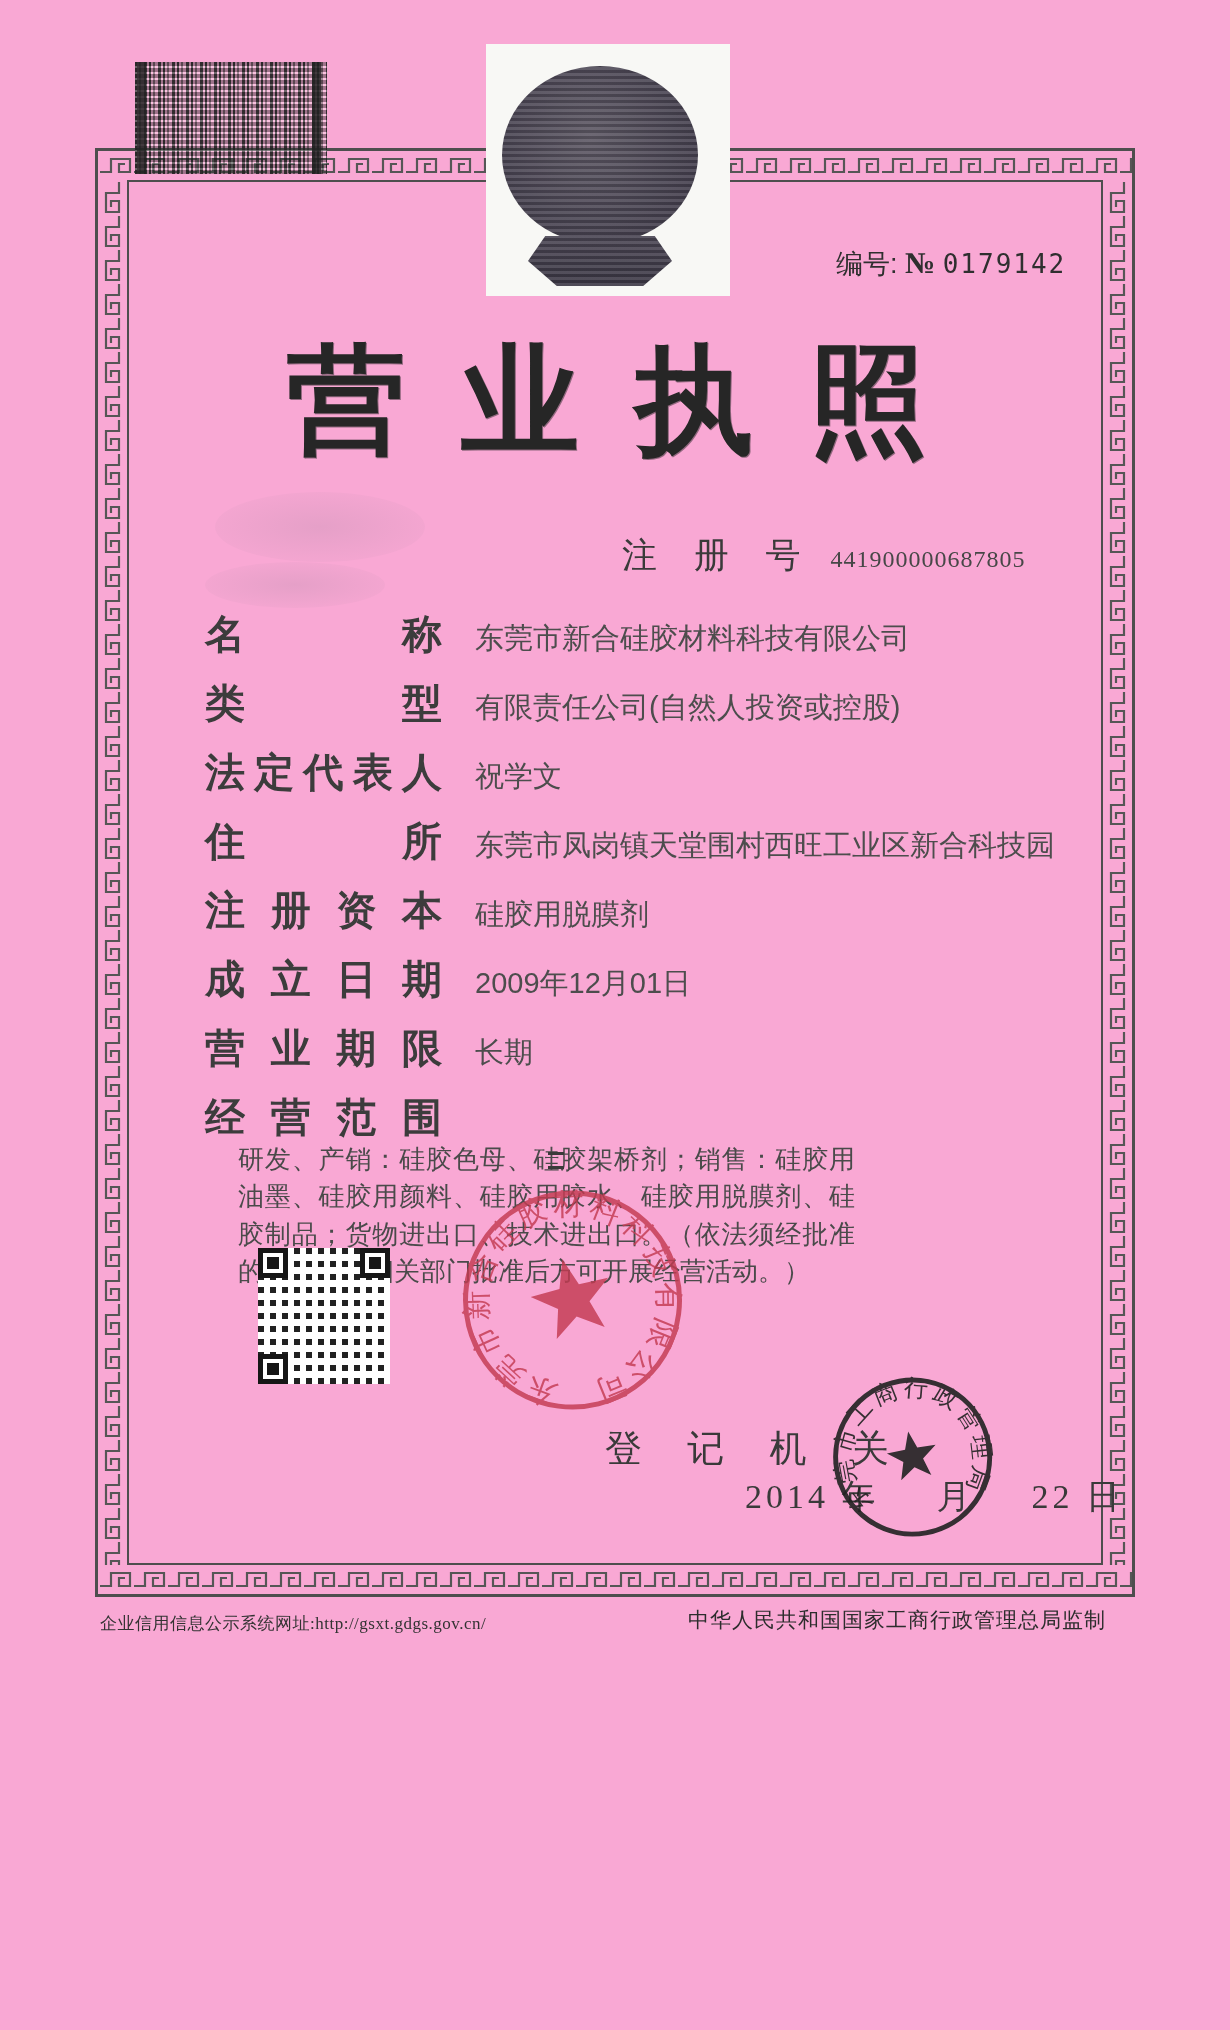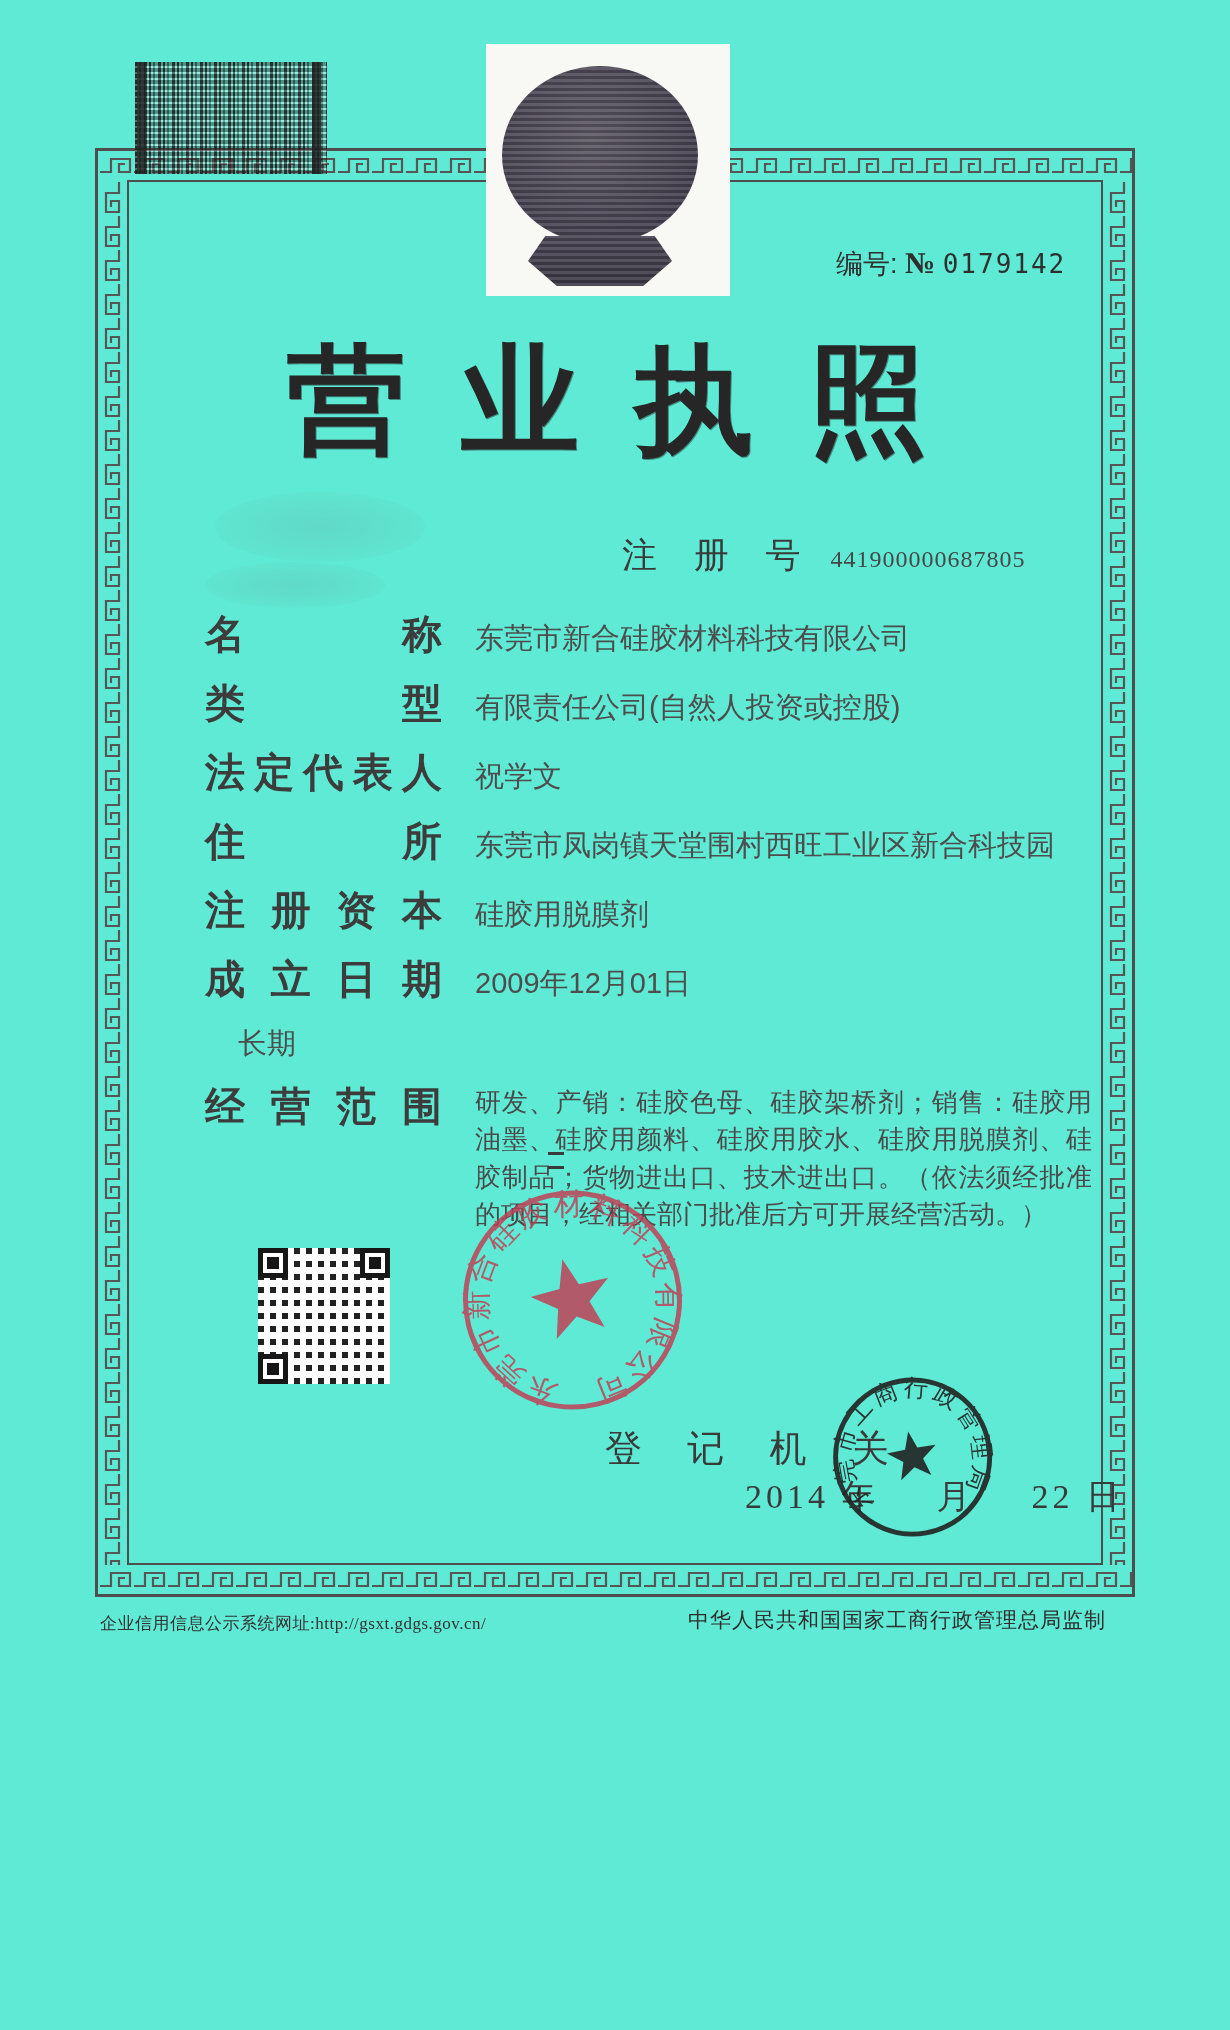--- a/index.html
+++ b/index.html
@@ -1,18 +1,18 @@
 <!DOCTYPE html>
 <html><head>
 <meta charset="utf-8">
 <style>
   html,body{margin:0;padding:0;background:#e9e9e7;}
   .page{
     position:relative;width:1230px;height:2030px;margin:0 auto;
-    background:#5eead4;overflow:hidden;
+    background:#f9a8d4;overflow:hidden;
     font-family:"Liberation Sans",sans-serif;color:#3d3d3d;
   }
   
   .frame{position:absolute;left:95px;top:148px;width:1040px;height:1449px;}
   .frame-outer{position:absolute;inset:0;border:3px solid #4e4e4e;}
   .frame-inner{position:absolute;inset:32px;border:2px solid #4e4e4e;}
   .strip{position:absolute;overflow:hidden;}
   .strip svg{display:block;width:100%;height:100%;}
   .strip.top{left:3px;right:3px;top:3px;height:29px;}
   .strip.bottom{left:3px;right:3px;bottom:3px;height:29px;}
@@ -57,21 +57,21 @@
   .regline .val{font-size:24px;color:#474747;margin-left:12px;letter-spacing:1px;}
   
   .fields{position:absolute;left:205px;top:612px;width:890px;}
   .row{display:flex;align-items:baseline;margin-bottom:23px;}
   .row .flabel{
     width:237px;flex:none;font-family:"Liberation Serif",serif;
     font-size:40px;color:#3c3c3c;line-height:1.15;
     text-align:justify;text-align-last:justify;text-justify:inter-character;font-weight:bold;
   }
   .row .fvalue{margin-left:33px;font-size:29px;color:#4d4d4d;line-height:1.2;}
-  .row.para{margin-bottom:16px;}
+  .row.para{margin-bottom:16px;flex-direction:column;}
   .row.para .flabel{align-self:flex-start;}
   .row.para .fvalue{width:617px;font-size:26px;line-height:1.44;color:#4a4a4a;text-align:justify;}
   .correction-mark{position:absolute;left:548px;top:1152px;width:16px;height:11px;
     border-top:3px solid #3a3a3a;border-bottom:3px solid #3a3a3a;}
   
   .qr{position:absolute;left:258px;top:1248px;width:132px;height:136px;
     background-image:
       repeating-linear-gradient(90deg,#212121 0 6px,#fff 6px 12px),
       repeating-linear-gradient(0deg,#212121 0 6px,#fff 6px 13px);
     background-blend-mode:lighten;
@@ -187,20 +187,21 @@
     </div>
     <div class="row">
       <div class="flabel">注册资本</div>
       <div class="fvalue">硅胶用脱膜剂</div>
     </div>
     <div class="row">
       <div class="flabel">成立日期</div>
       <div class="fvalue">2009年12月01日</div>
     </div>
     <div class="row">
+      <div class="flabel">营业期限</div>
       <div class="fvalue">长期</div>
     </div>
     <div class="row para">
       <div class="flabel">经营范围</div>
       <div class="fvalue">研发、产销：硅胶色母、硅胶架桥剂；销售：硅胶用油墨、硅胶用颜料、硅胶用胶水、硅胶用脱膜剂、硅胶制品；货物进出口、技术进出口。（依法须经批准的项目，经相关部门批准后方可开展经营活动。）</div>
     </div>
   </div>
   <div class="correction-mark"></div>
 
   <div class="qr">

